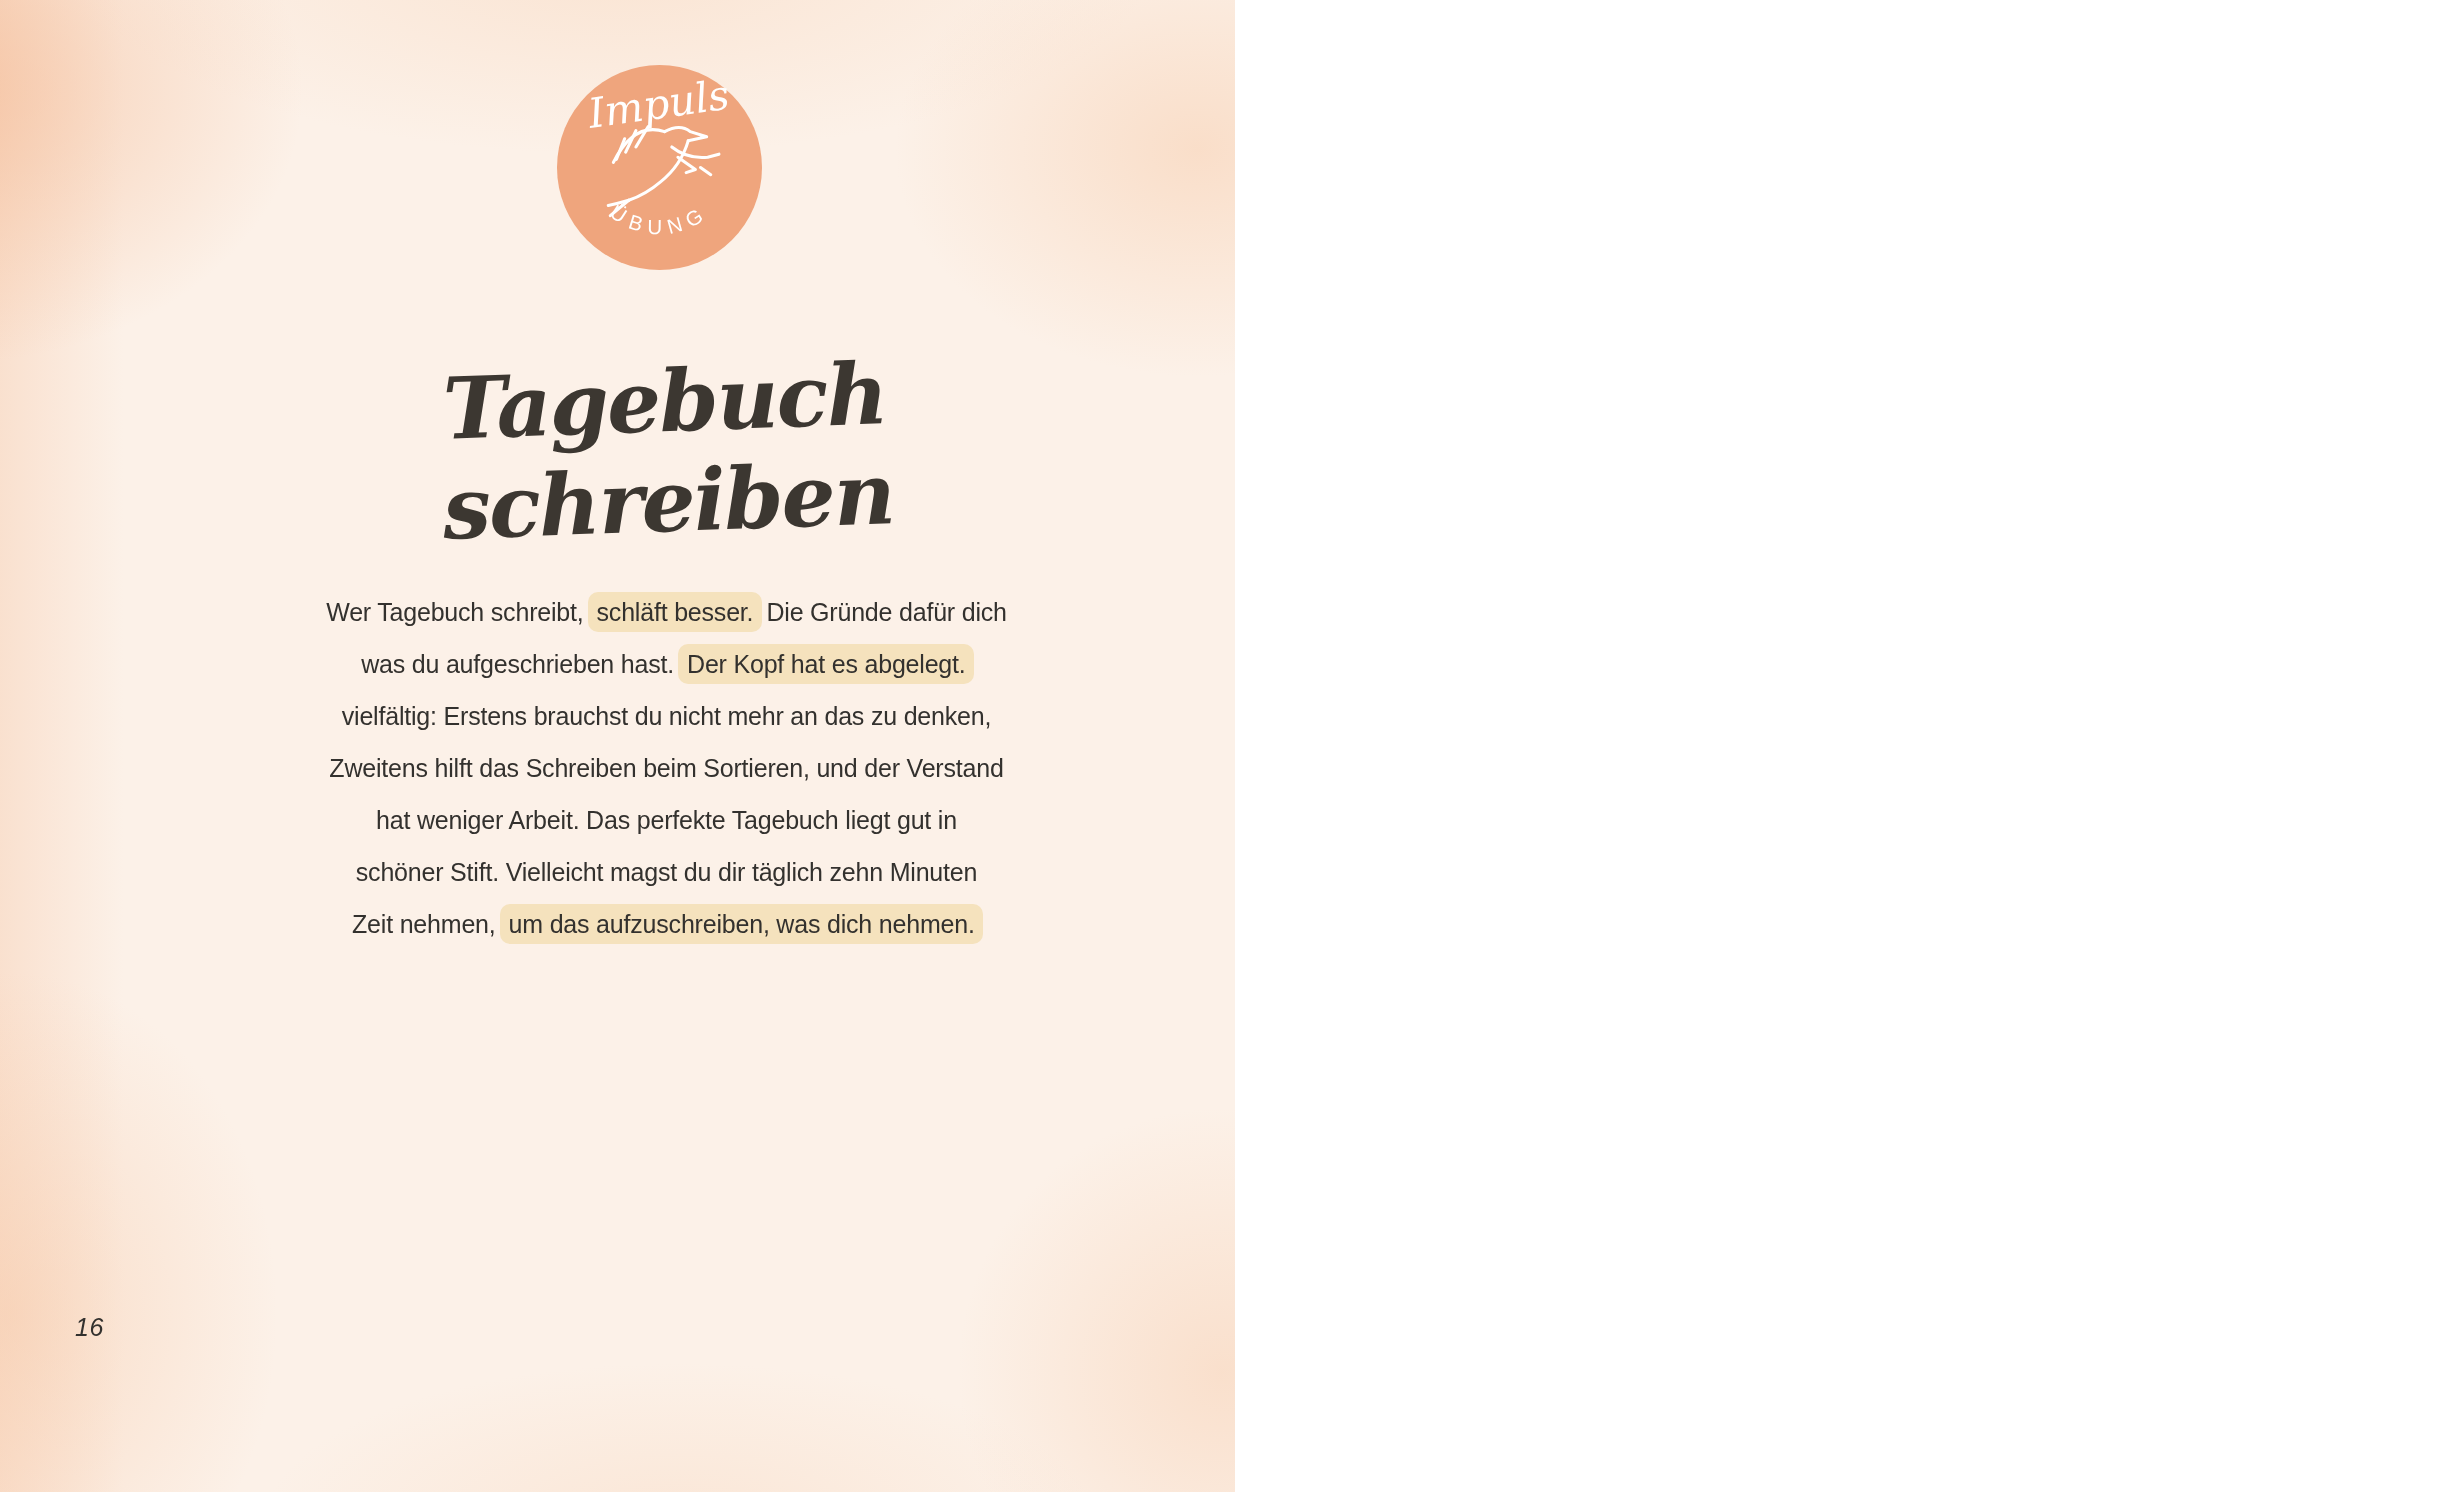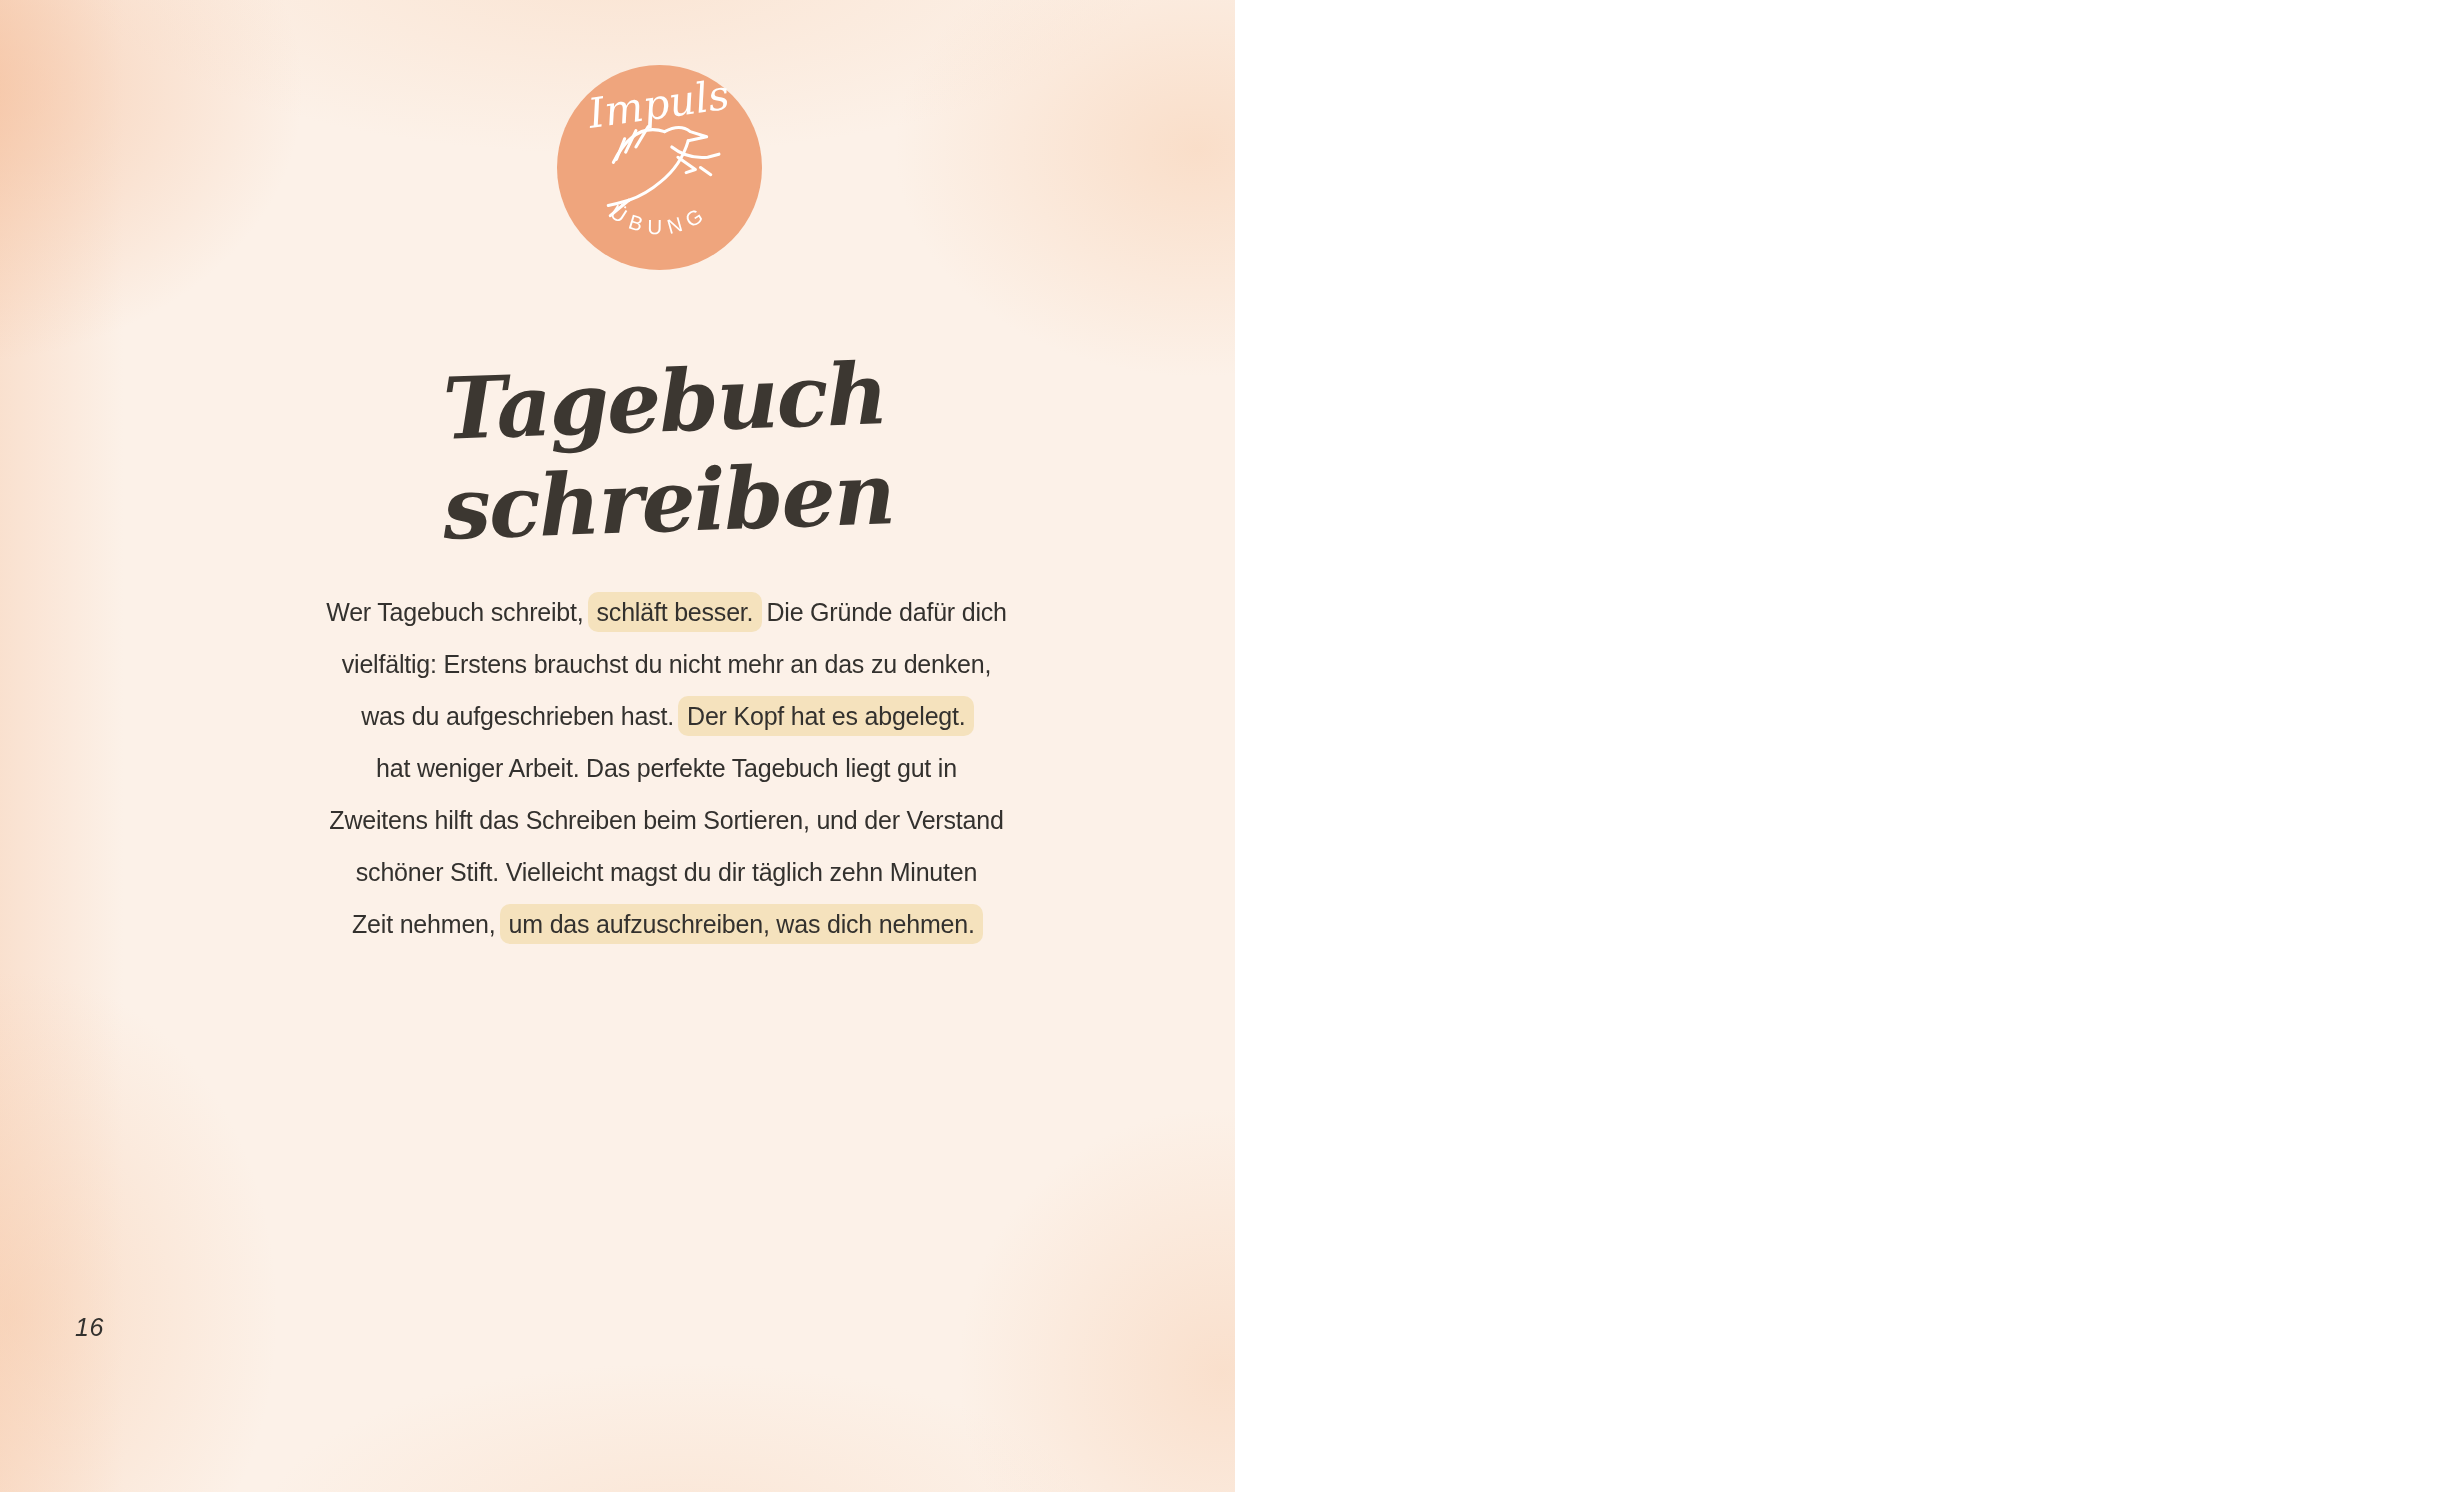--- a/index.html
+++ b/index.html
@@ -87,24 +87,24 @@
         <text class="badge-caps">
           <textPath href="#ubung-arc" startOffset="50%" text-anchor="middle">ÜBUNG</textPath>
         </text>
       </svg>
     </div>
 
     <div id="title">Tagebuch schreiben</div>
 
     <div id="left-body">
         <div class="lline"><span>Wer Tagebuch schreibt, </span><span class="hl">schläft besser.</span><span> Die Gründe dafür dich</span></div>
+        <div class="lline"><span>was du aufgeschrieben hast. </span><span class="hl">Der Kopf hat es abgelegt.</span></div>
         <div class="lline"><span>vielfältig: Erstens brauchst du nicht mehr an das zu denken,</span></div>
-        <div class="lline"><span>was du aufgeschrieben hast. </span><span class="hl">Der Kopf hat es abgelegt.</span></div>
+        <div class="lline"><span>Zweitens hilft das Schreiben beim Sortieren, und der Verstand</span></div>
         <div class="lline"><span>hat weniger Arbeit. Das perfekte Tagebuch liegt gut in</span></div>
-        <div class="lline"><span>Zweitens hilft das Schreiben beim Sortieren, und der Verstand</span></div>
         <div class="lline"><span>schöner Stift. Vielleicht magst du dir täglich zehn Minuten</span></div>
         <div class="lline"><span>Zeit nehmen, </span><span class="hl">um das aufzuschreiben, was dich nehmen.</span></div>
       </div>
 
     <span class="pagenum" id="pn-left">16</span>
   </div>
 
   <div id="right-page">
     
     

